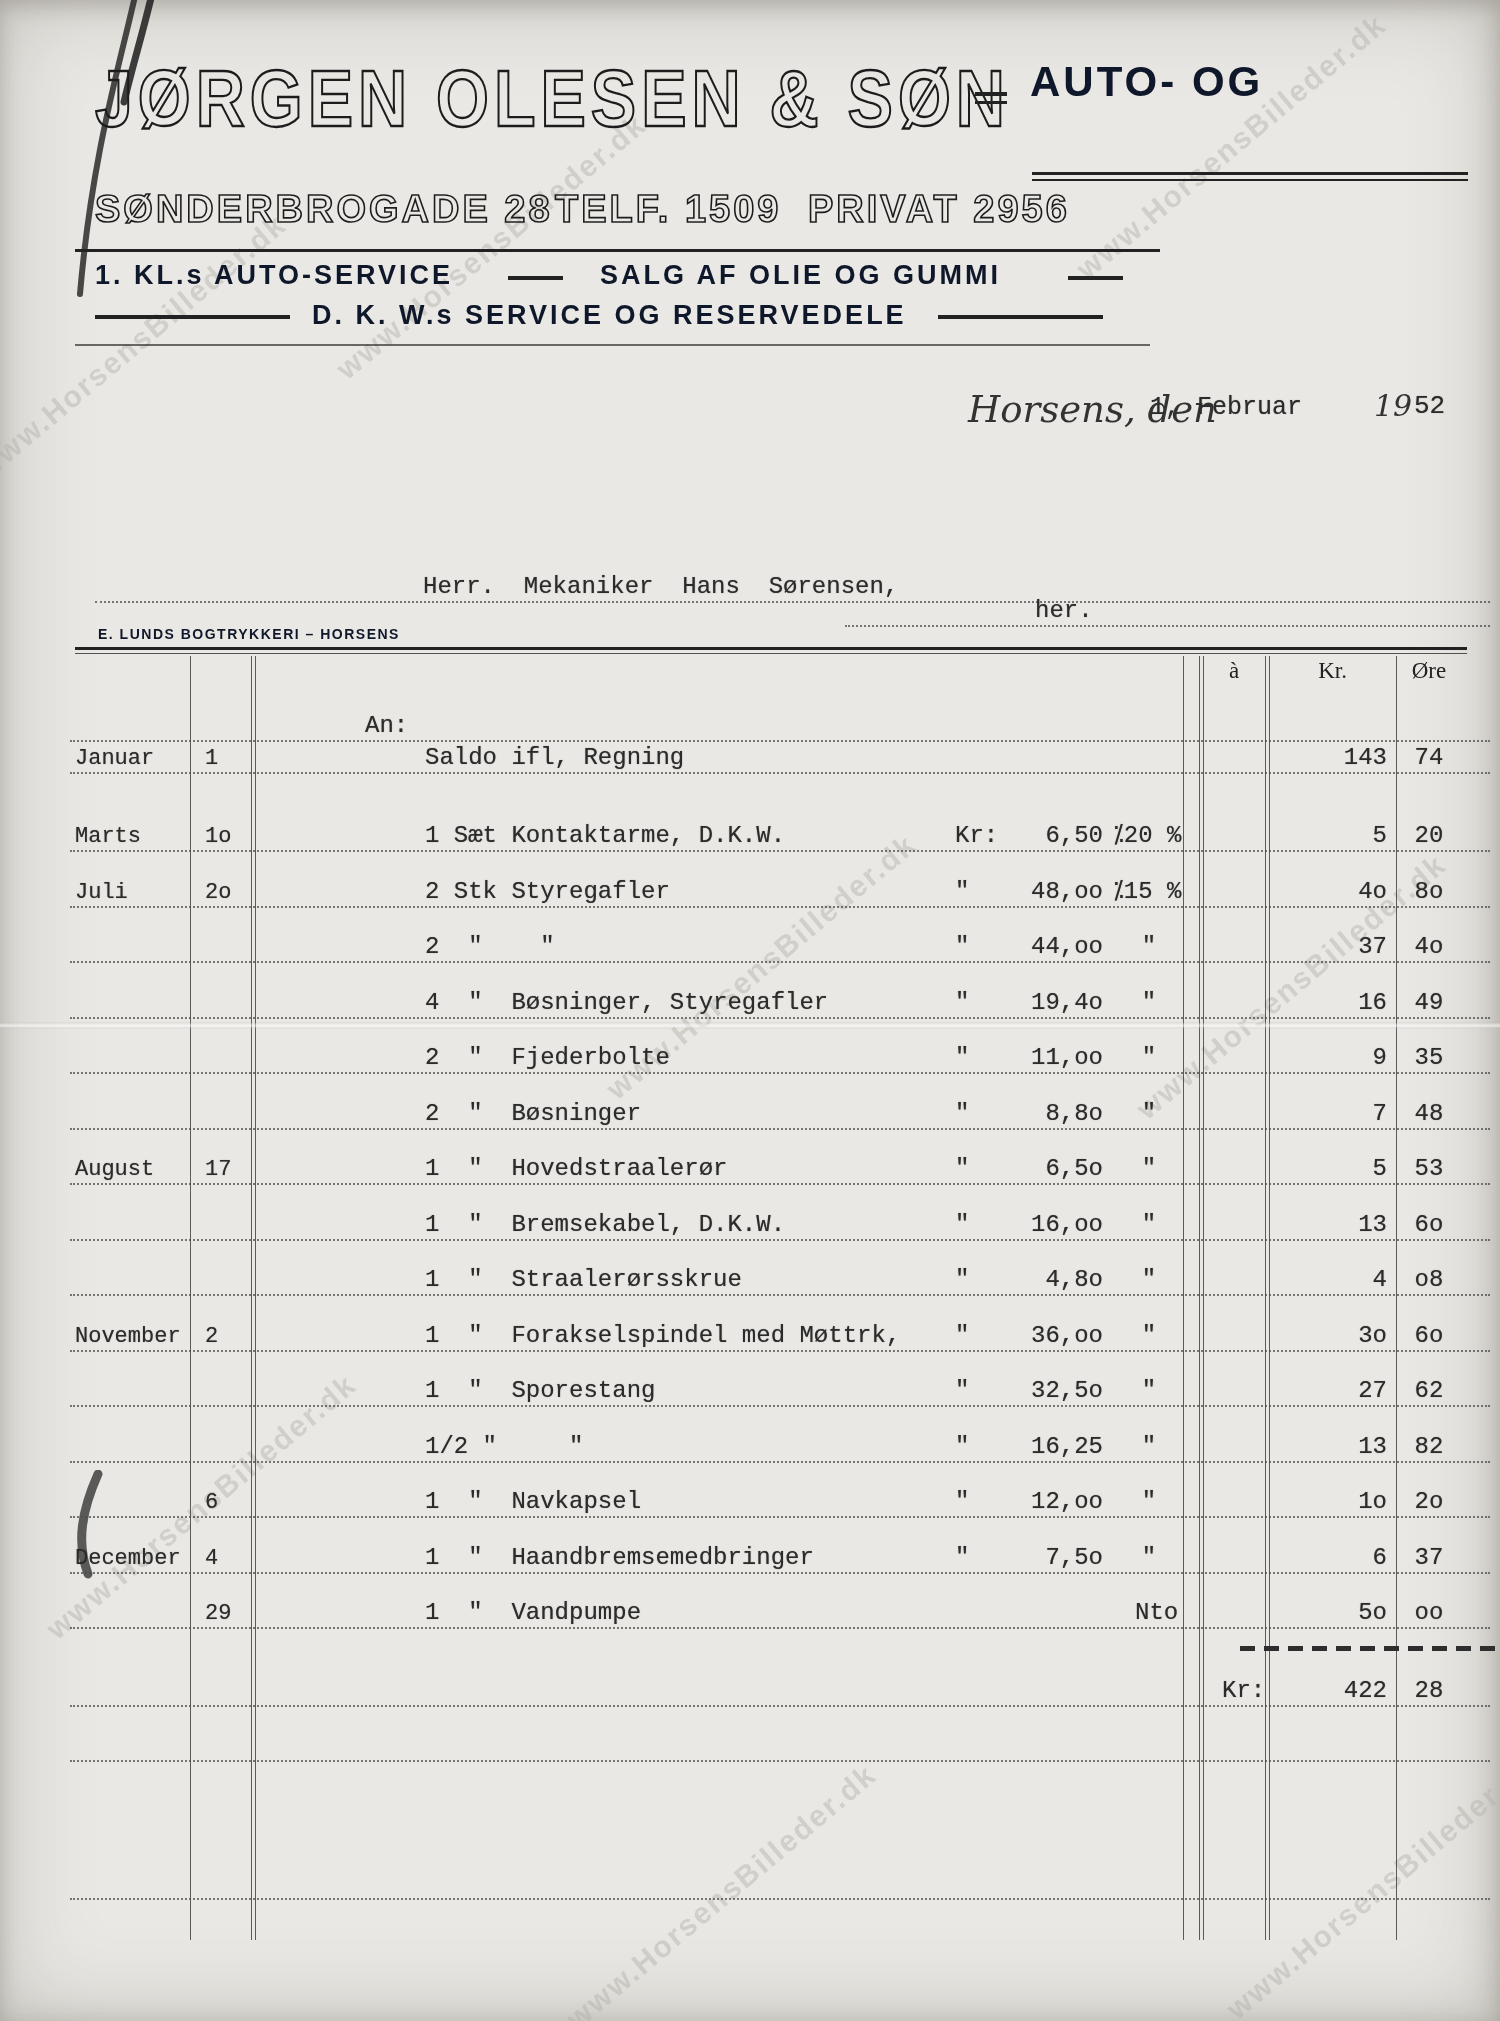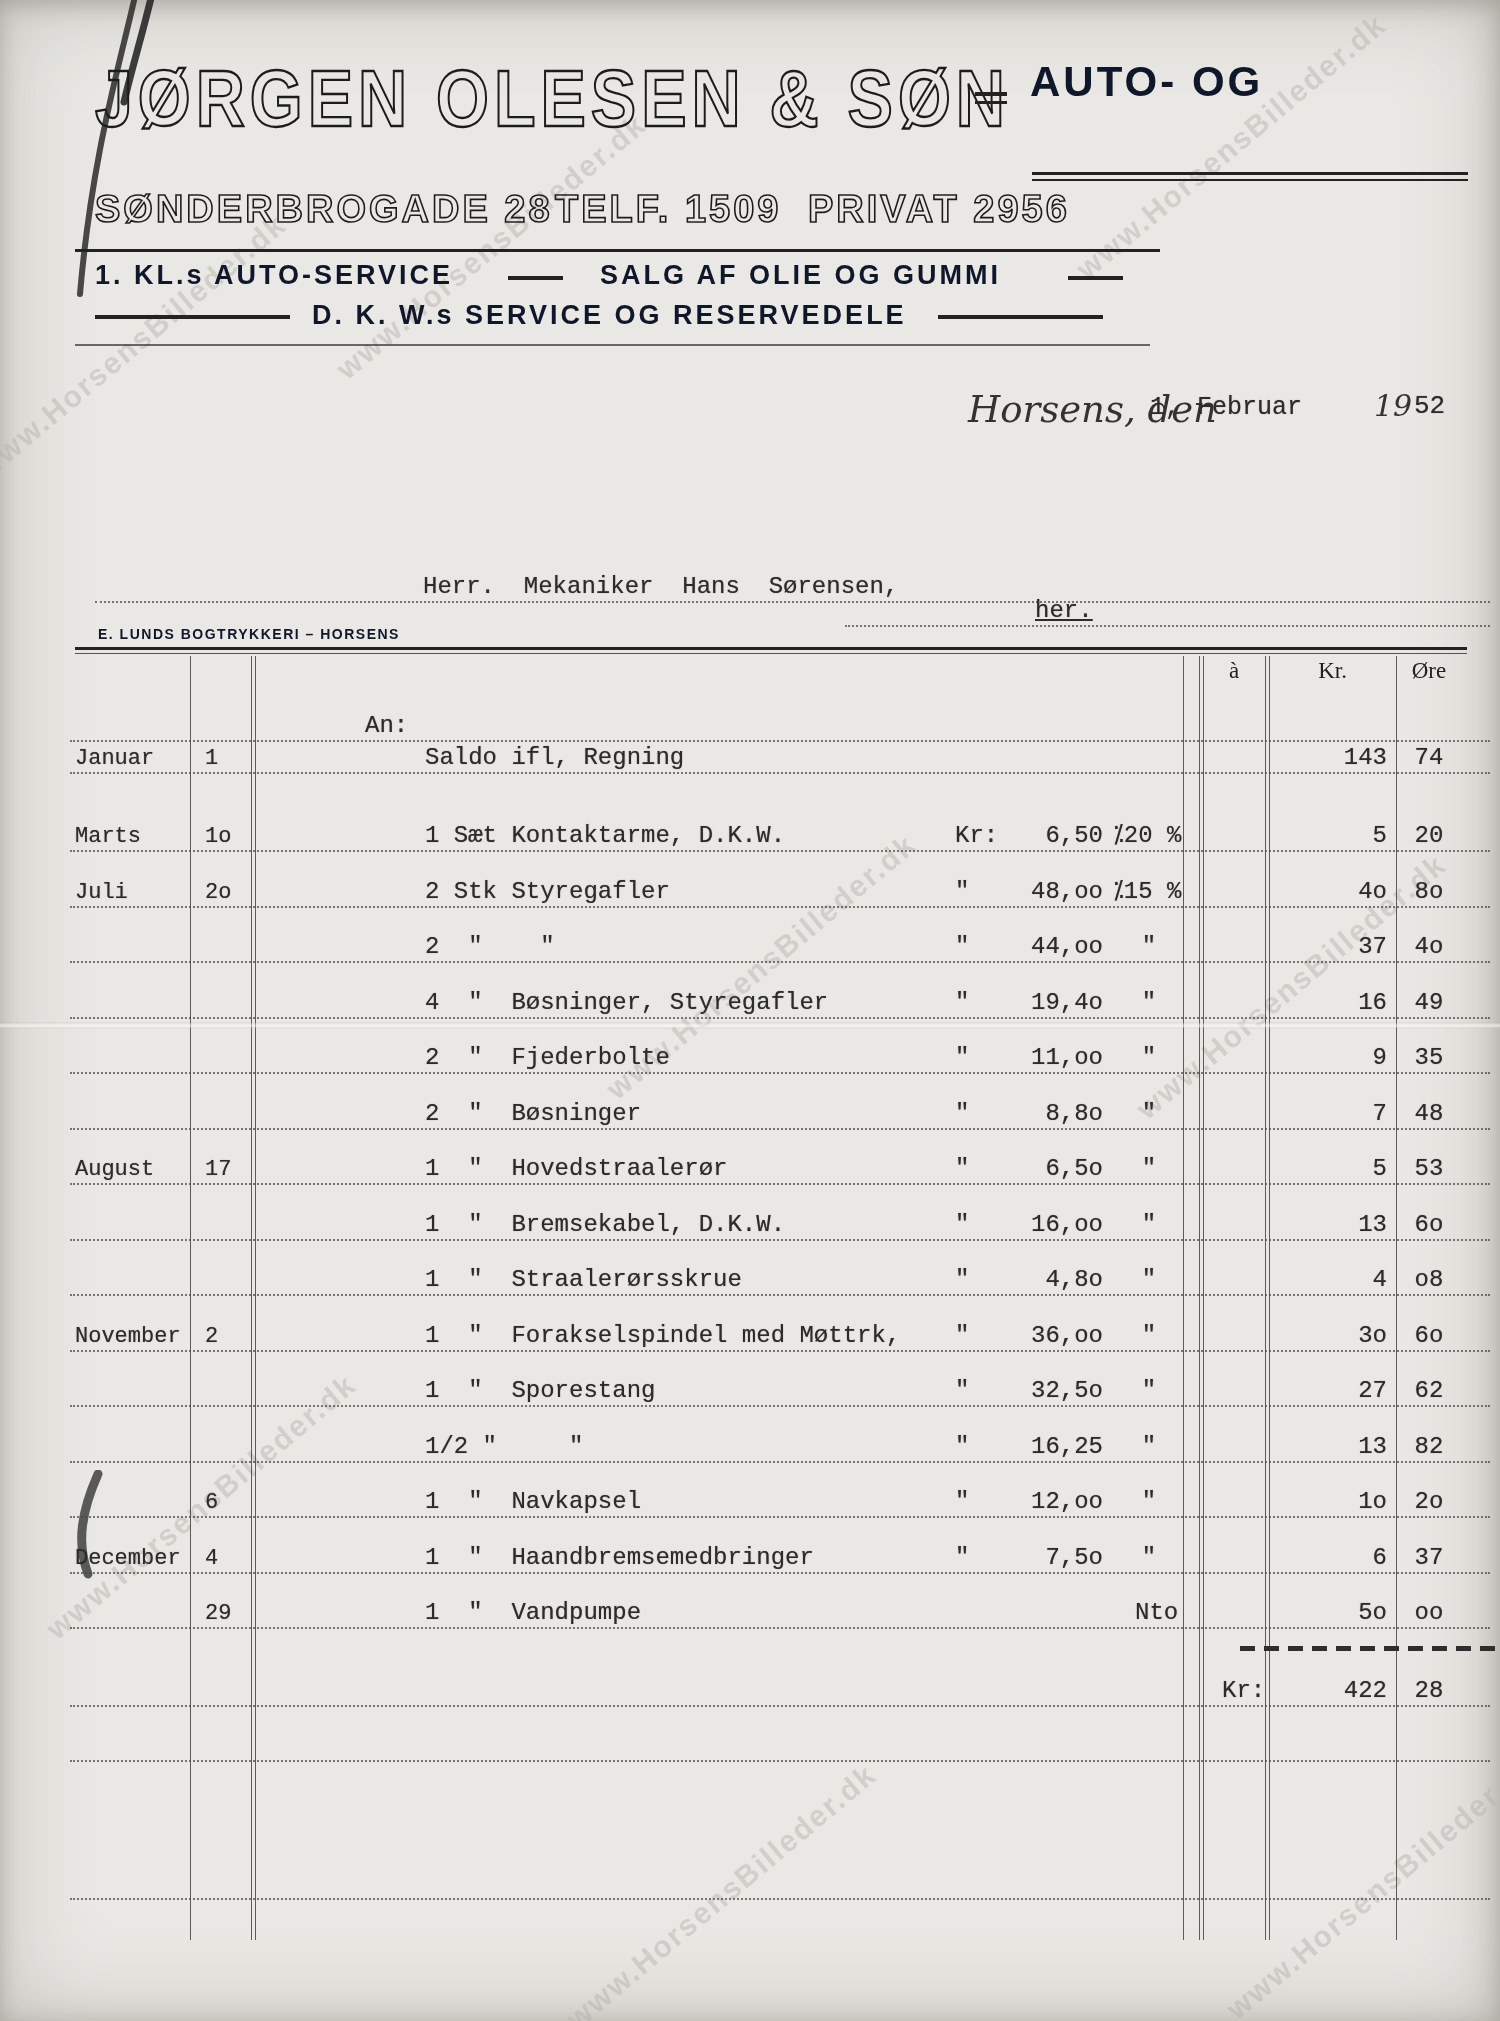--- a/index.html
+++ b/index.html
@@ -94,21 +94,21 @@
   <div class="abs script" style="left:968px;top:388px;font-size:37px;">Horsens, den</div>
   <div class="abs tw" style="left:1150px;top:394px;font-size:25px;">1,</div>
   <div class="abs tw" style="left:1197px;top:394px;font-size:25px;">Februar</div>
   <div class="abs script" style="left:1374px;top:388px;font-size:30px;">19</div>
   <div class="abs tw" style="left:1414px;top:392px;font-size:26px;">52</div>
 
   <div class="row" style="left:95px;width:1395px;top:564px;">
     <span class="tw" style="left:328px;">Herr.  Mekaniker  Hans  Sørensen,</span>
   </div>
   <div class="row" style="left:845px;width:645px;top:588px;">
-    <span class="tw" style="left:190px;text-decoration:underline;">her.</span>
+    <span class="tw" style="left:190px;">her.</span>
   </div>
 
   <div class="abs print" style="left:98px;top:626px;font-size:14px;letter-spacing:1.5px;">E. LUNDS BOGTRYKKERI – HORSENS</div>
   <div class="rule" style="left:75px;top:647px;width:1392px;height:2.5px;"></div>
   <div class="rule" style="left:75px;top:653px;width:1392px;height:1px;opacity:.75;"></div>
 
   <div class="vline" style="left:190px;"></div>
   <div class="vline" style="left:251px;"></div>
   <div class="vline" style="left:255px;"></div>
   <div class="vline" style="left:1183px;"></div>

